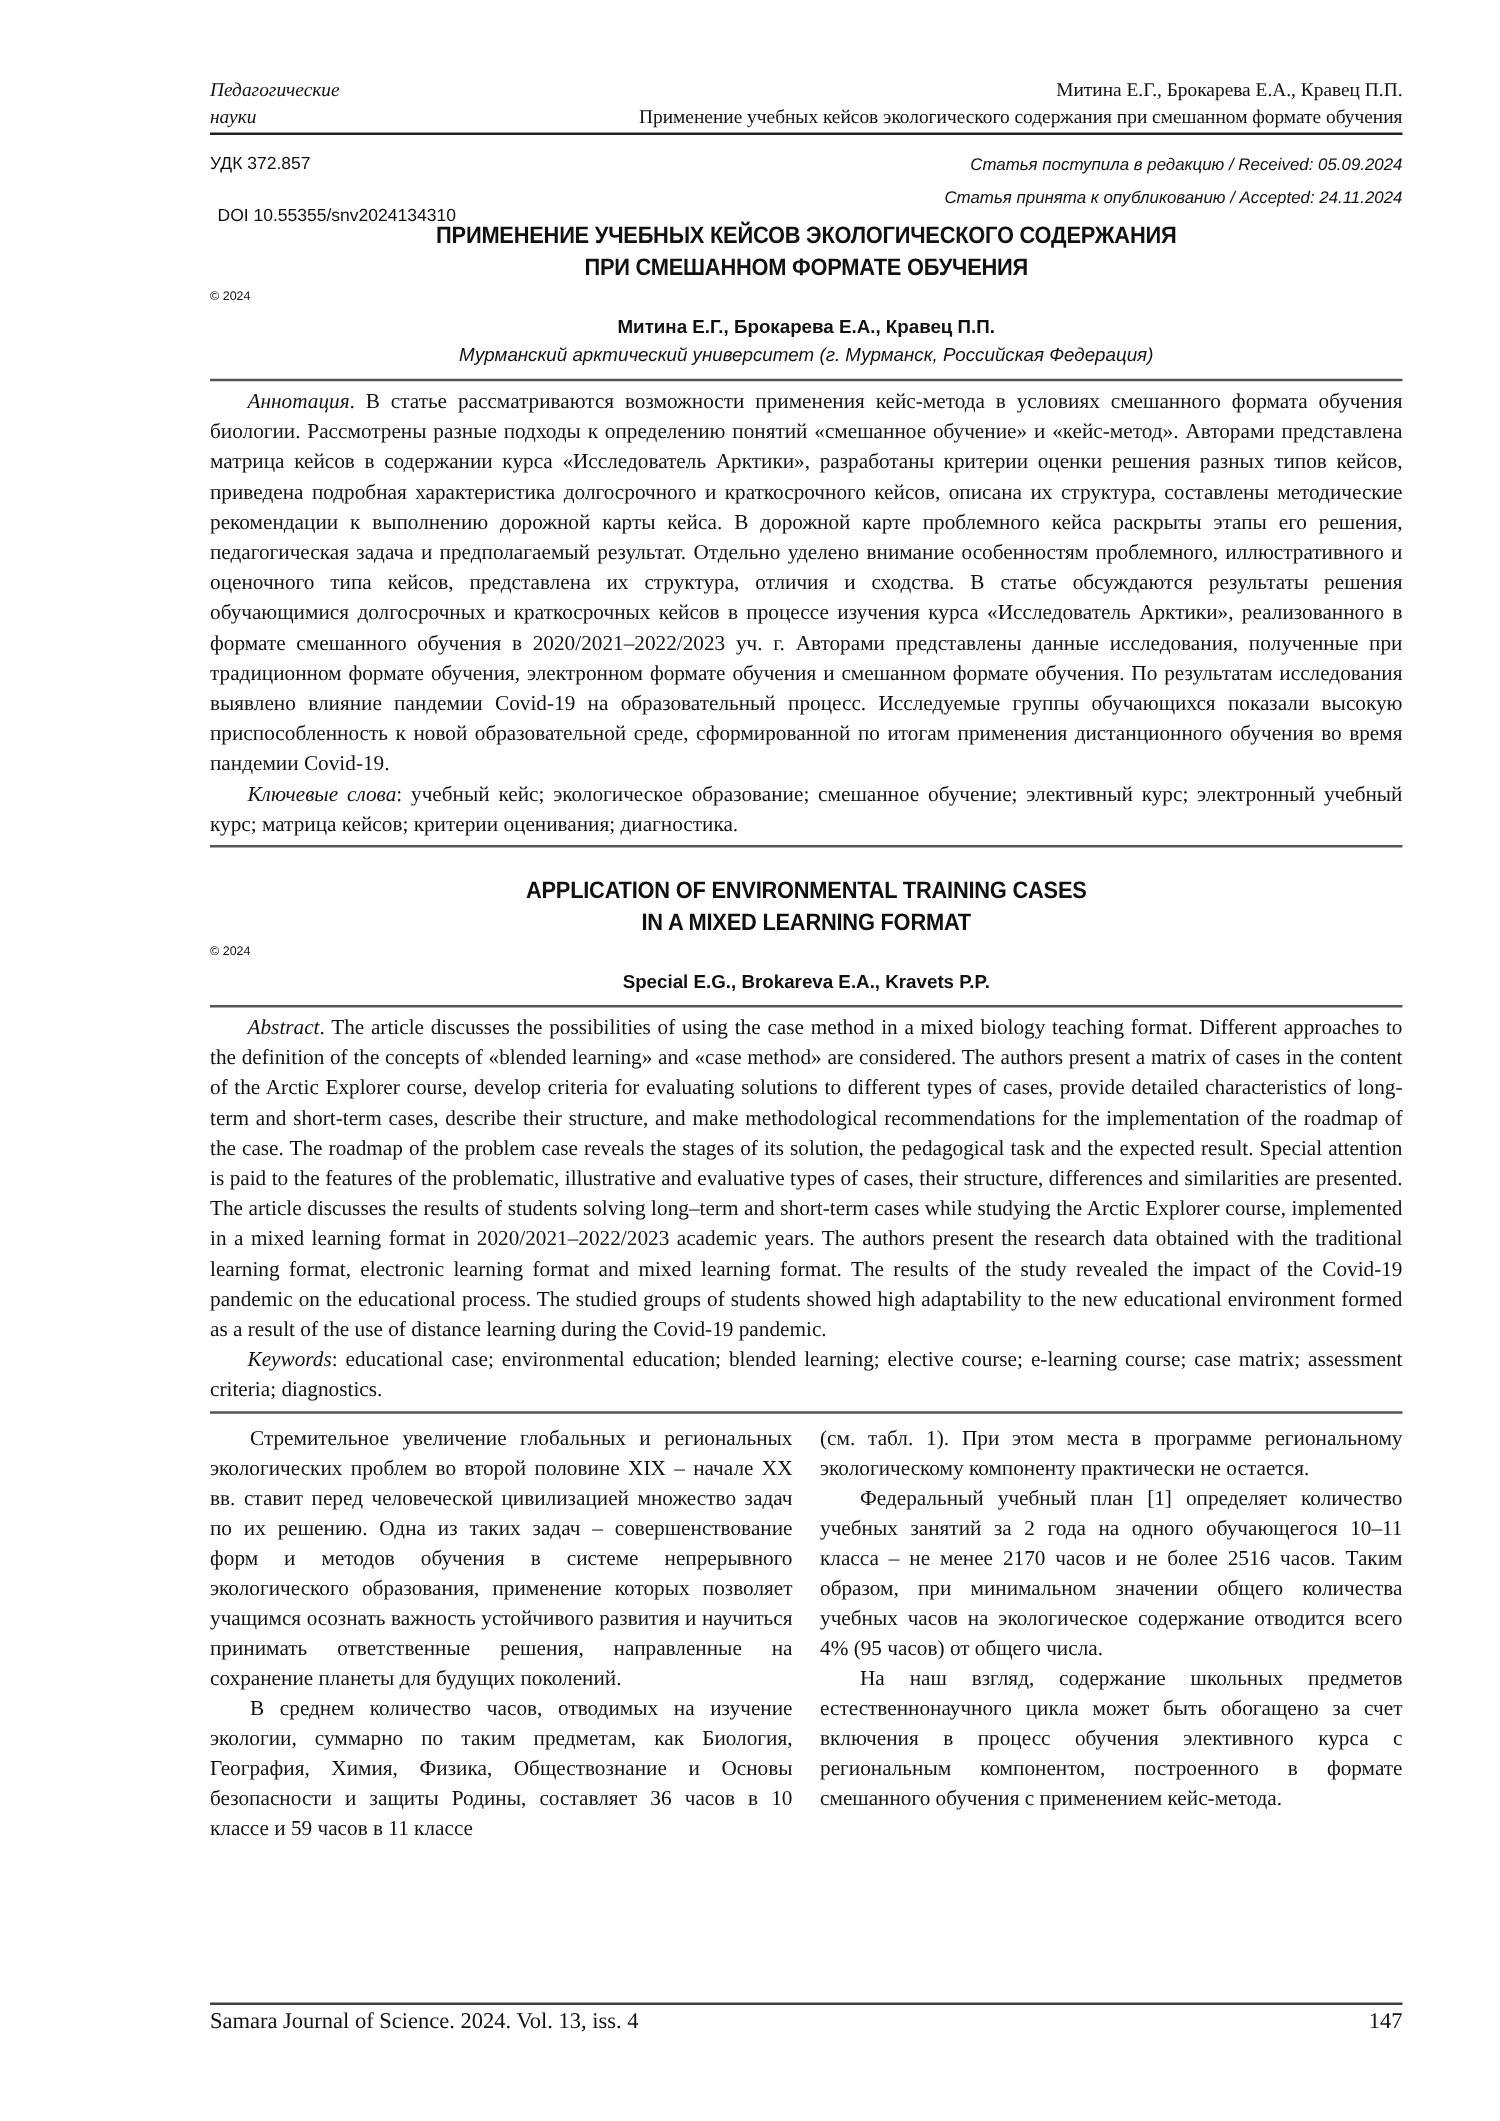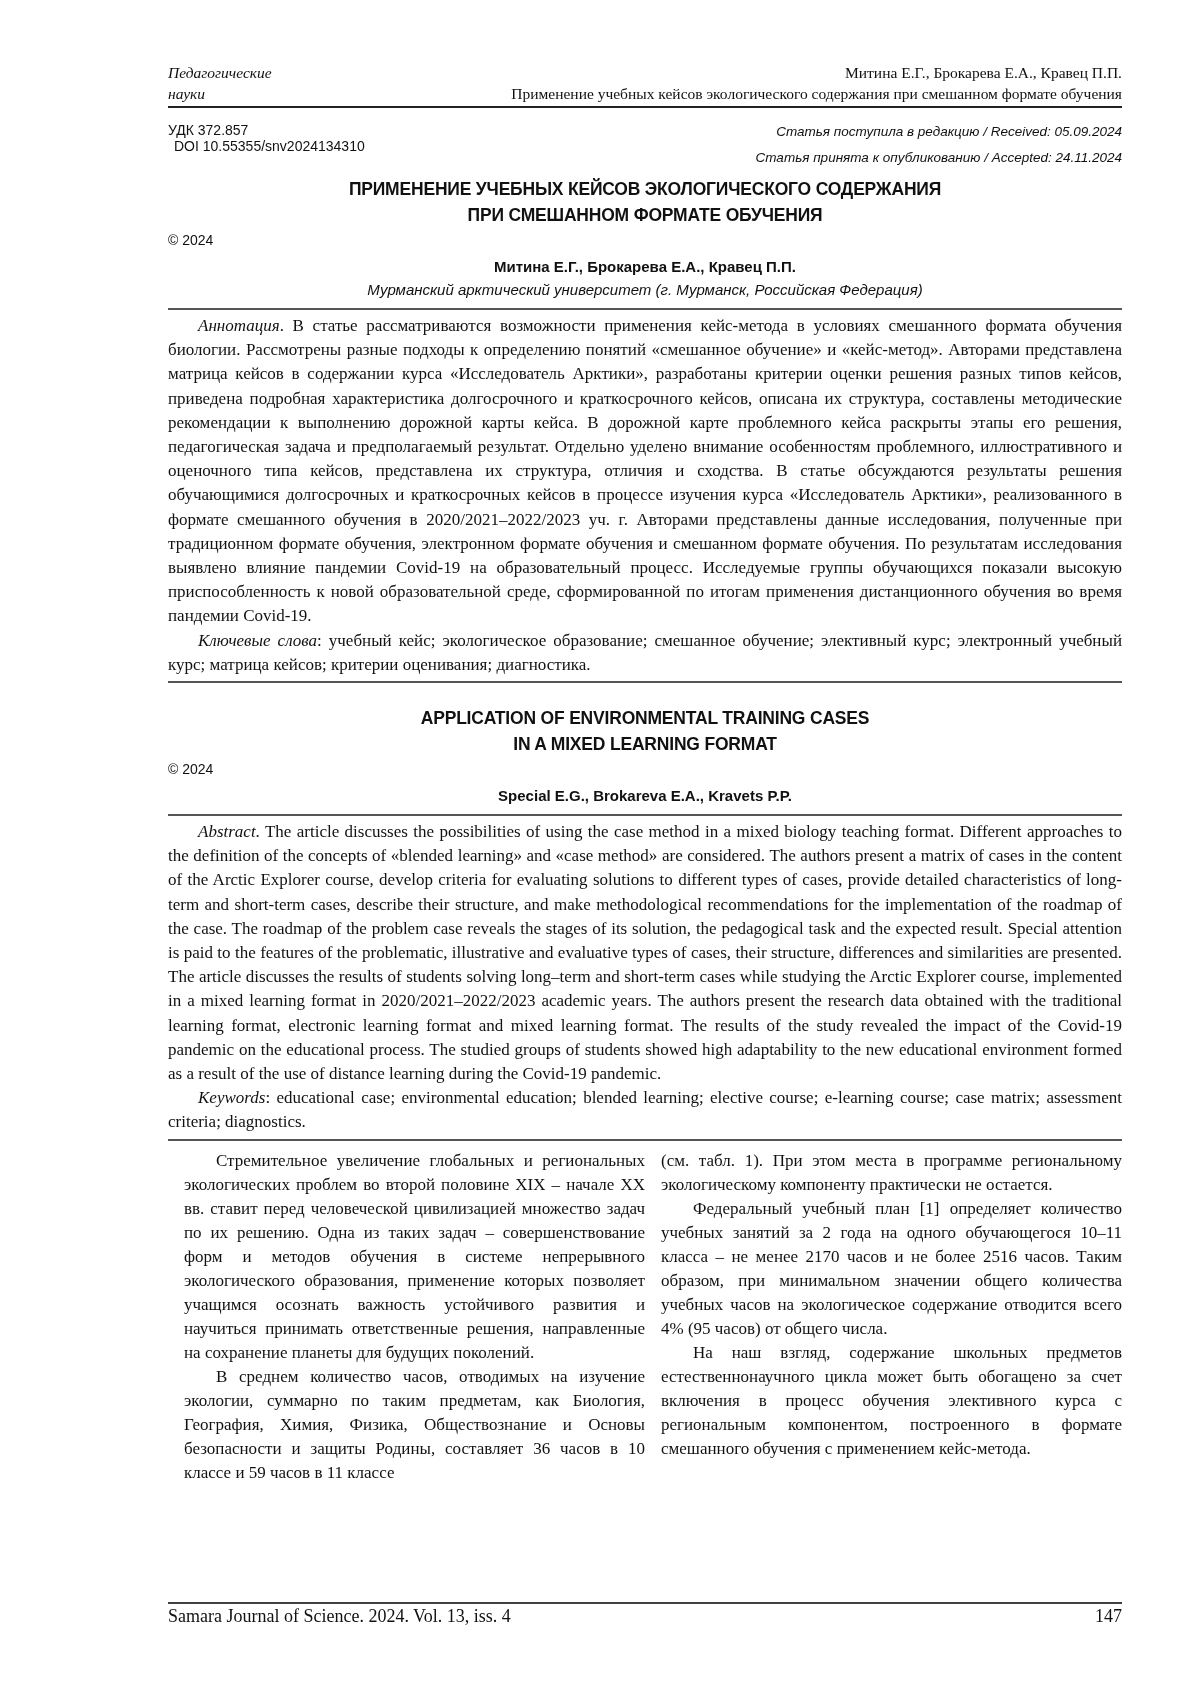--- a/index.html
+++ b/index.html
@@ -9,37 +9,37 @@
   .sans { font-family: "Liberation Sans", "DejaVu Sans", sans-serif; }
 
   
   .run-head { position: relative; height: 44px; border-bottom: 2px solid #222; font-size: 15.5px; line-height: 21px; }
   .run-head .left { position: absolute; left: 0; top: 0; font-style: italic; }
   .run-head .right { position: absolute; right: 0; top: 0; text-align: right; }
   .run-head .left-line2 { position: absolute; left: 0; top: 21px; font-style: italic; }
 
   .meta { position: relative; height: 52px; margin-top: 14px; font-size: 14px; }
   .meta .udk { position: absolute; left: 0; top: 0; }
-  .meta .doi { position: absolute; left: 6px; top: 16px; }
+  .meta .doi { position: absolute; left: 6px; top: 42px; }
   .meta .recv { position: absolute; right: 0; top: 2px; font-style: italic; font-size: 13.5px; }
   .meta .acc { position: absolute; right: 0; top: 28px; font-style: italic; font-size: 13.5px; }
 
   .title { text-align: center; font-weight: bold; font-size: 19px; line-height: 26px; letter-spacing: -0.2px; transform: scaleX(0.92); transform-origin: center; margin-top: 2px; }
-  .copy { font-size: 14px; margin-top: 4px; }
+  .copy { font-size: 10px; margin-top: 4px; }
   .authors { text-align: center; font-weight: bold; font-size: 15px; margin-top: 10px; }
   .affil { text-align: center; font-style: italic; font-size: 15px; margin-top: 6px; }
 
   .abstract { border-top: 2px solid #555; border-bottom: 2px solid #555; margin-top: 10px; padding: 4px 0 4px 0; font-size: 17px; line-height: 24.2px; text-align: justify; }
   .abstract p { margin: 0; text-indent: 30px; }
   .abstract em { }
 
   .title-en { margin-top: 22px; }
 
   .columns { display: flex; justify-content: space-between; margin-top: 8px; font-size: 17px; line-height: 24px; }
-  .col { width: 466px; text-align: justify; margin-left: 16px; }
+  .col { width: 466px; text-align: justify; }
   .col p { margin: 0; text-indent: 32px; }
   .col p.noindent { text-indent: 0; }
 
   .foot { position: absolute; left: 168px; top: 1602px; width: 954px; border-top: 2px solid #404040; height: 30px; font-size: 18px; text-align: right; }
   .foot .jname { position: absolute; left: 0; top: 2px; }
   .foot .pnum { position: absolute; right: 0; top: 2px; }
 </style>
 </head>
 <body>
 

